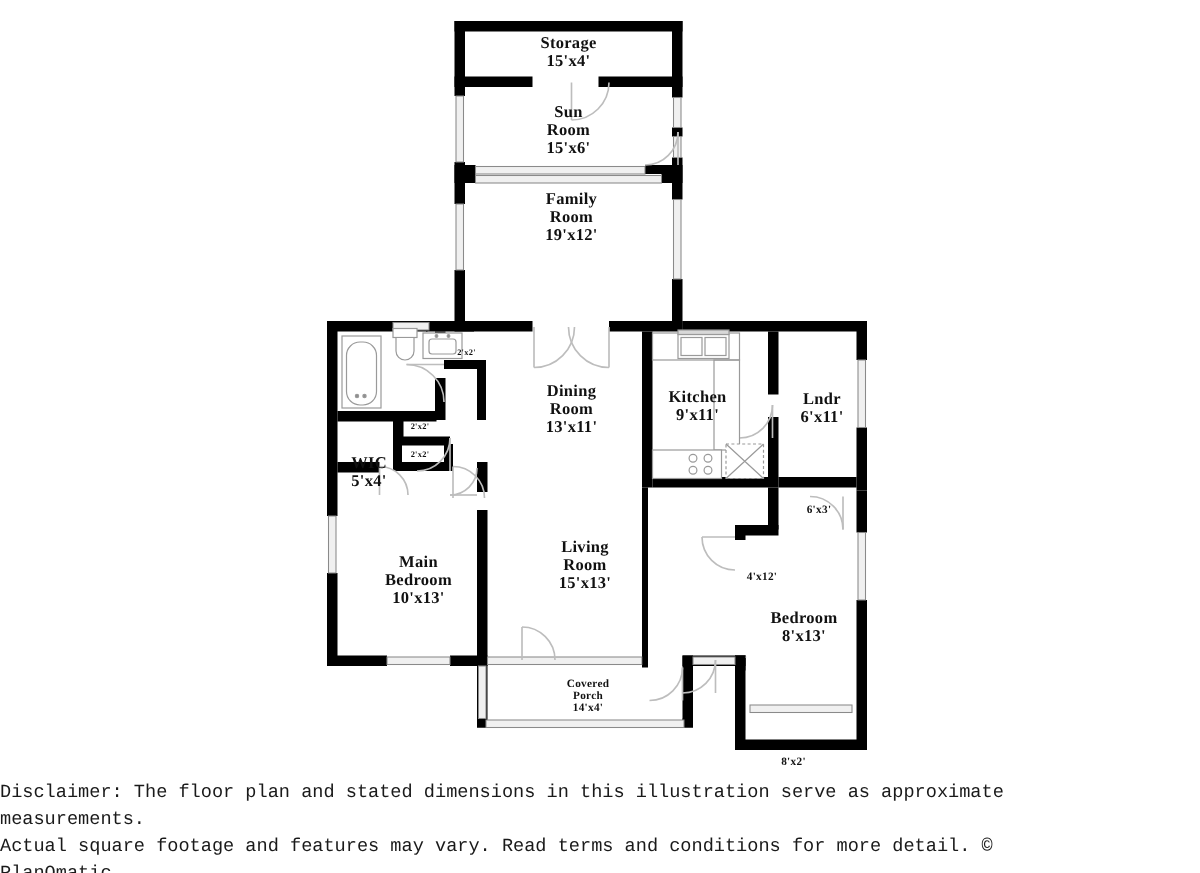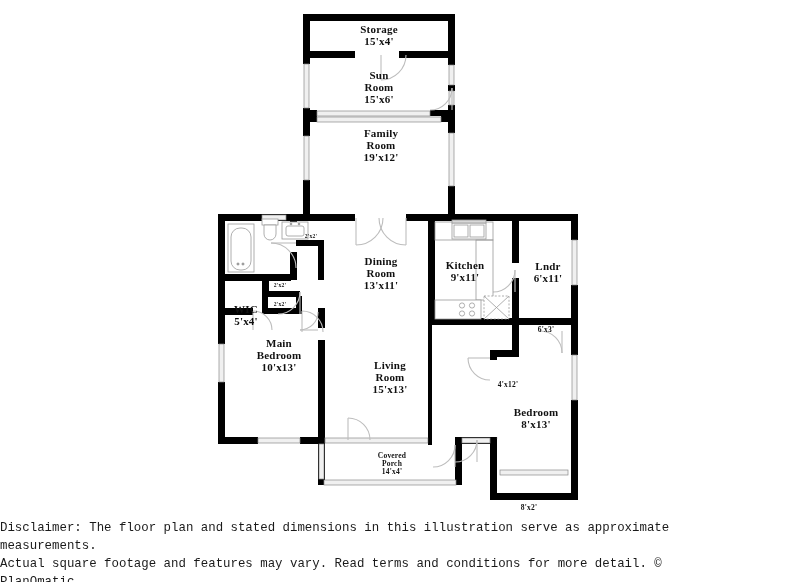--- a/index.html
+++ b/index.html
@@ -277,31 +277,31 @@
     <div class="label lbl-room" style="left: 379px; top: 36px;"><span class="nm">Storage</span><span class="dim">15'x4'</span></div>
     <div class="label lbl-room" style="left: 379px; top: 88px;"><span class="nm">Sun
 Room</span><span class="dim">15'x6'</span></div>
     <div class="label lbl-room" style="left: 381px; top: 146px;"><span class="nm">Family
 Room</span><span class="dim">19'x12'</span></div>
     <div class="label lbl-room" style="left: 381px; top: 274px;"><span class="nm">Dining
 Room</span><span class="dim">13'x11'</span></div>
     <div class="label lbl-room" style="left: 465px; top: 272px;"><span class="nm">Kitchen</span><span class="dim">9'x11'</span></div>
     <div class="label lbl-room" style="left: 548px; top: 273px;"><span class="nm">Lndr</span><span class="dim">6'x11'</span></div>
     <div class="label lbl-room" style="left: 246px; top: 292px; margin-top: 24px;"><span class="nm">WIC</span><span class="dim">5'x4'</span></div>
-    <div class="label lbl-room" style="left: 279px; top: 356px;"><span class="nm">Main
+    <div class="label lbl-room" style="left: 279px; top: 388px;"><span class="nm">Main
 Bedroom</span><span class="dim">10'x13'</span></div>
     <div class="label lbl-room" style="left: 390px; top: 378px;"><span class="nm">Living
 Room</span><span class="dim">15'x13'</span></div>
     <div class="label lbl-room" style="left: 536px; top: 419px;"><span class="nm">Bedroom</span><span class="dim">8'x13'</span></div>
     <div class="label lbl-small" style="left: 392px; top: 464px;"><span class="nm">Covered
 Porch</span><span class="dim">14'x4'</span></div>
     <div class="label lbl-tiny" style="left: 311px; top: 236px;"><span class="dim">2'x2'</span></div>
     <div class="label lbl-tiny" style="left: 280px; top: 285px;"><span class="dim">2'x2'</span></div>
     <div class="label lbl-tiny" style="left: 280px; top: 304px;"><span class="dim">2'x2'</span></div>
-    <div class="label lbl-small" style="left: 546px; top: 330px;"><span class="dim">6'x3'</span></div>
+    <div class="label lbl-small" style="left: 546px; top: 340px;"><span class="dim">6'x3'</span></div>
     <div class="label lbl-small" style="left: 508px; top: 385px;"><span class="dim">4'x12'</span></div>
     <div class="label lbl-small" style="left: 529px; top: 508px;"><span class="dim">8'x2'</span></div>
   </div>
 
 <div id="disclaimer">
   <div>Disclaimer: The floor plan and stated dimensions in this illustration serve as approximate measurements.</div>
   <div>Actual square footage and features may vary. Read terms and conditions for more detail. © PlanOmatic</div>
 </div>
 
 </body></html>

